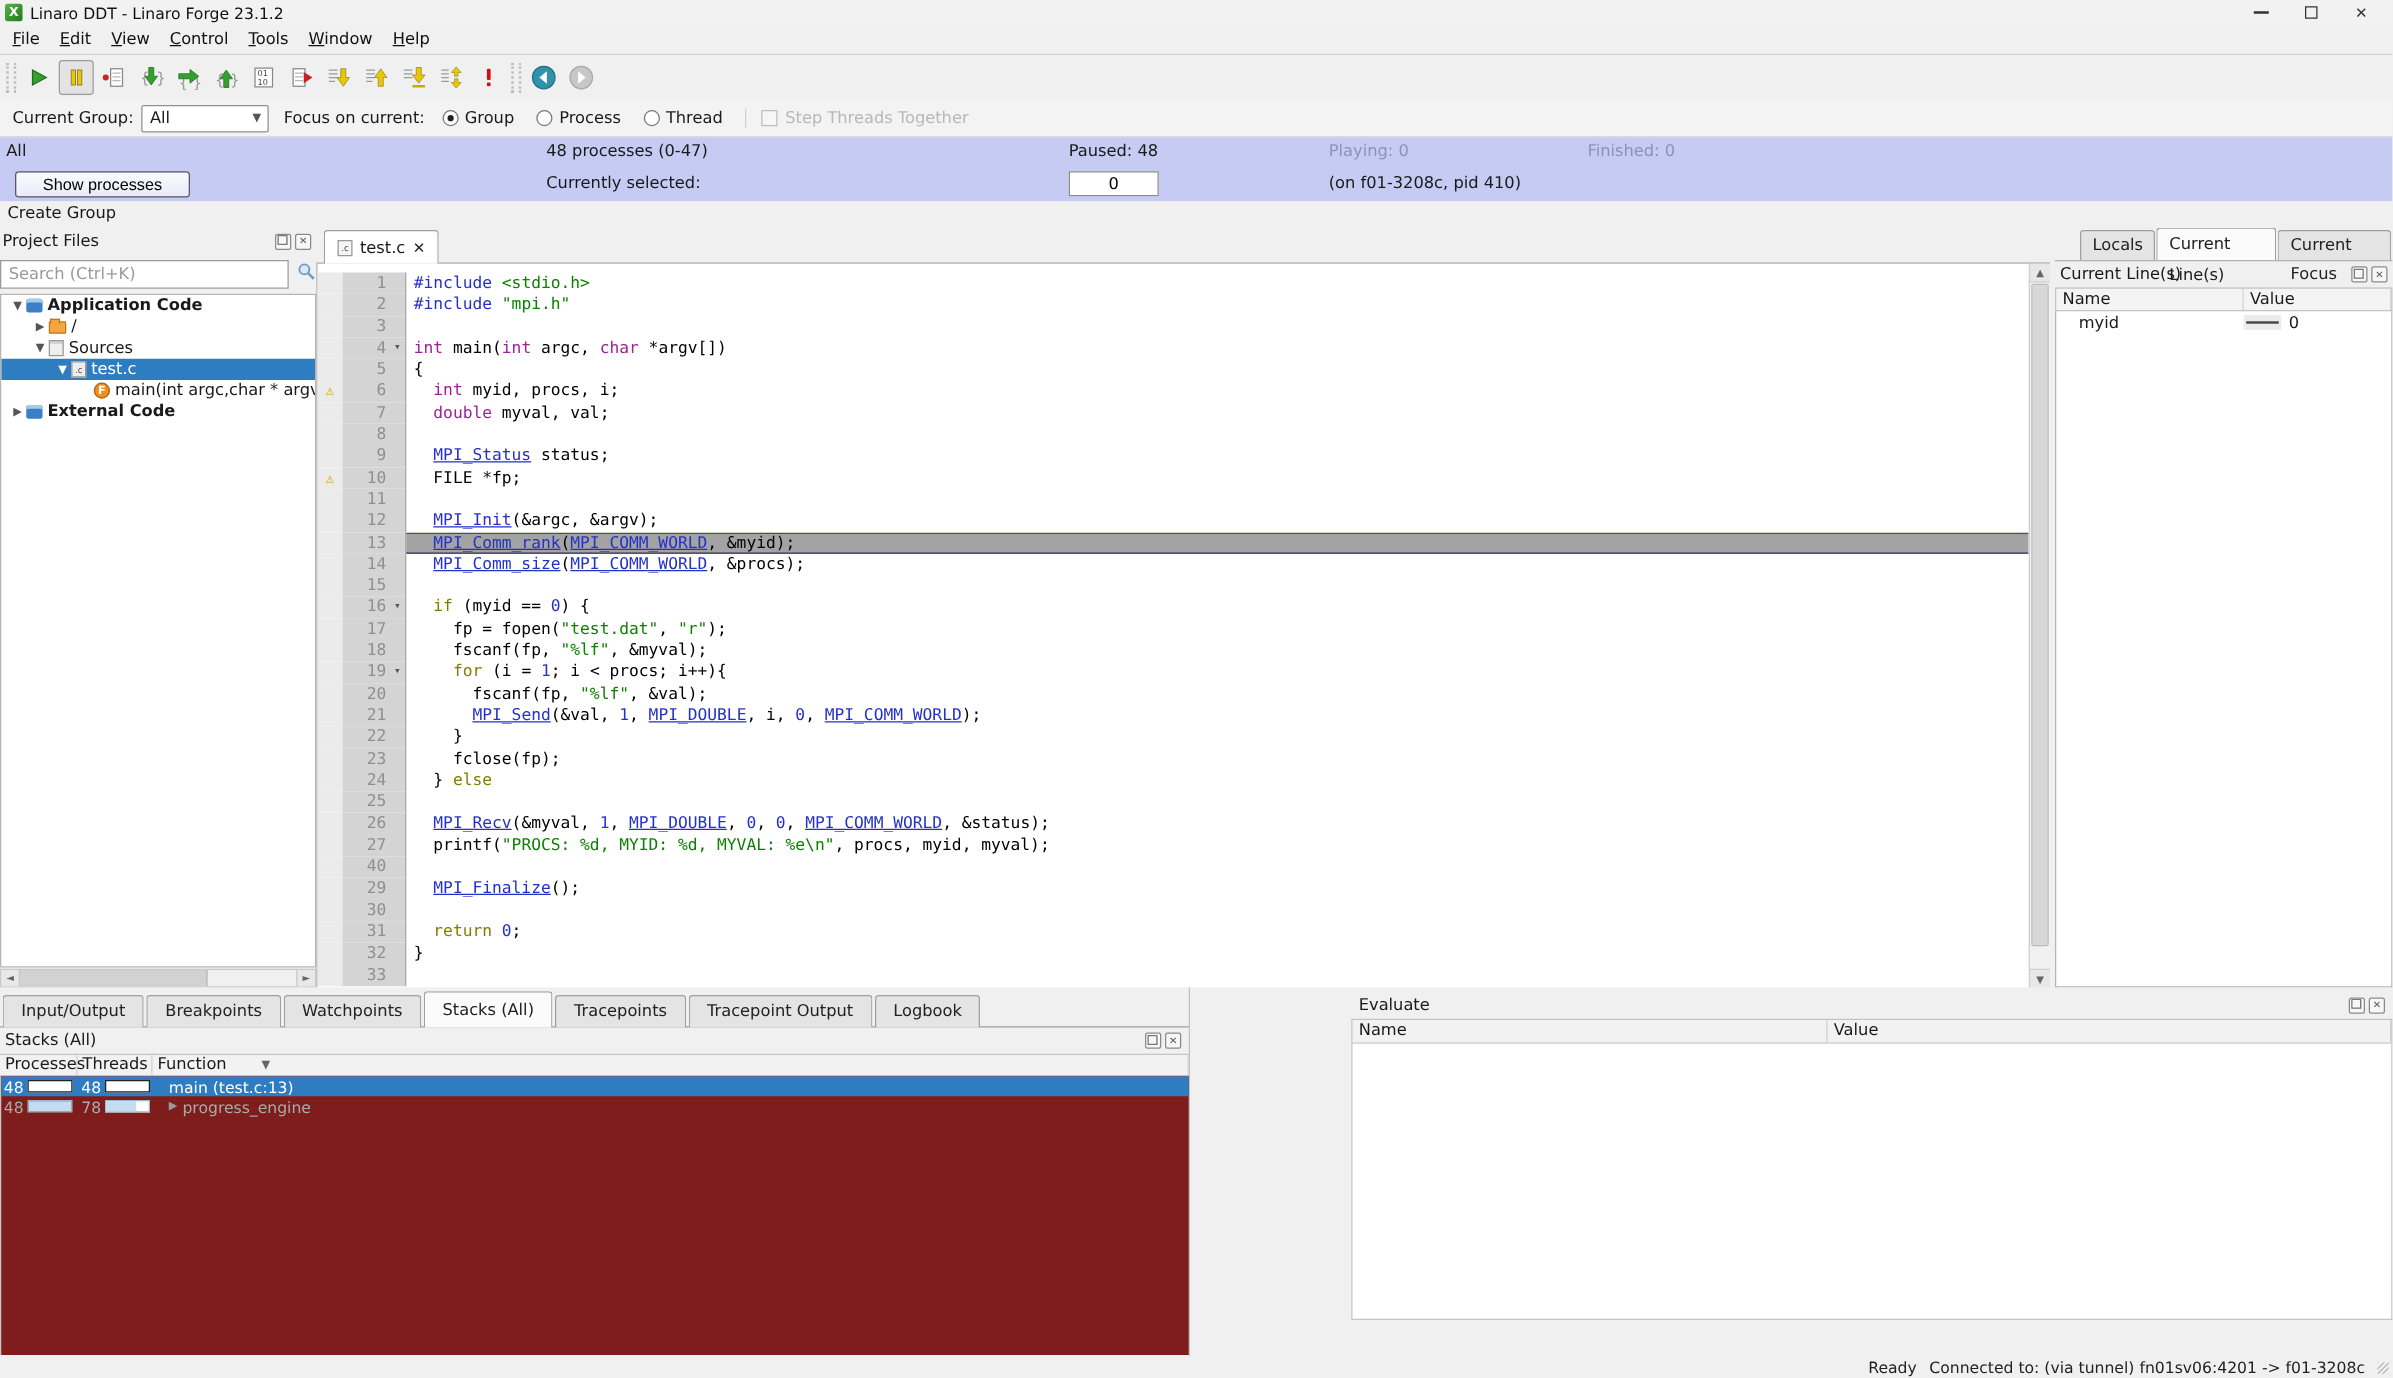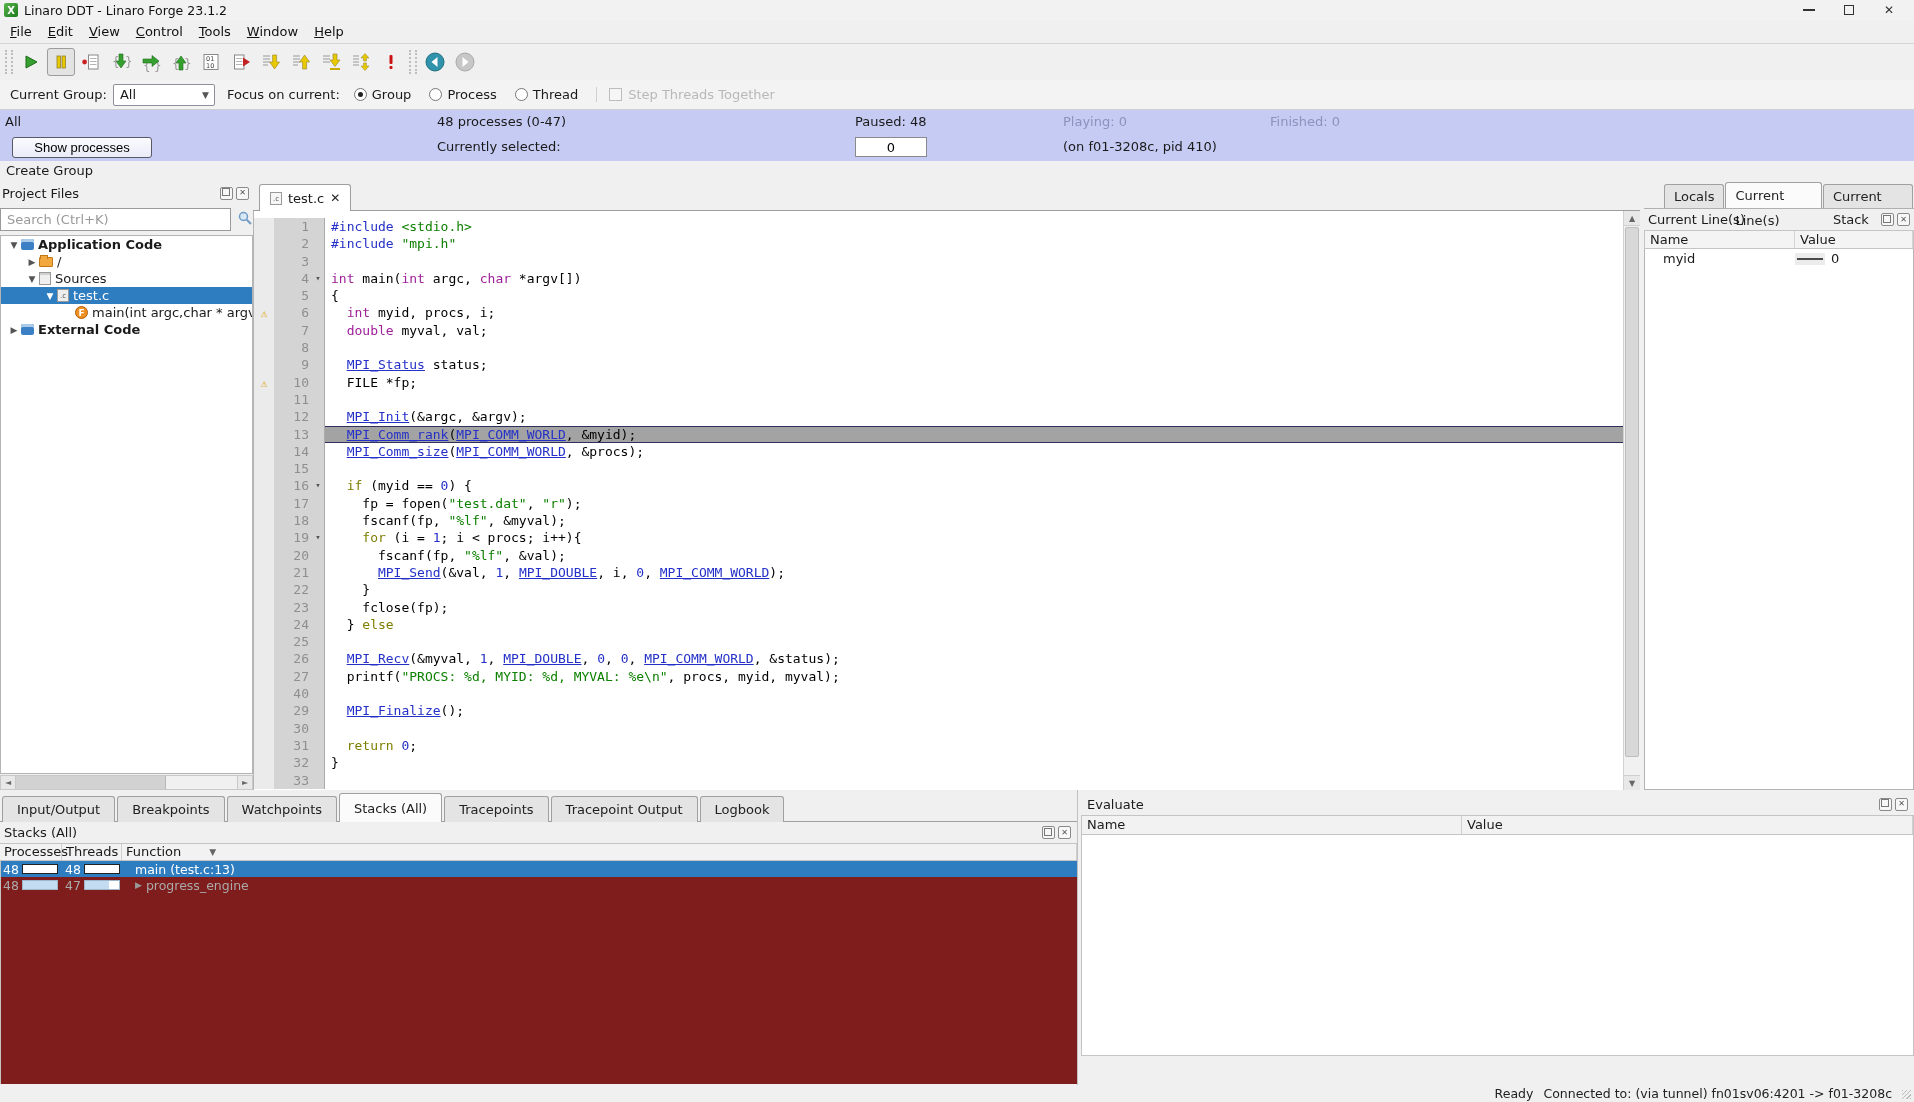--- a/index.html
+++ b/index.html
@@ -119,21 +119,21 @@
   .gridhead .gc { padding-left:5px; border-right:1px solid #d4d4d4; }
   .rtable { position:absolute; left:0; top:69px; width:100%; bottom:0; background:#fff; border:1px solid #b4b4b4; }
   .rtable .gridhead { margin:-1px -1px 0 -1px; }
   .rrow { display:flex; height:18px; align-items:center; }
   .rrow .n { width:150px; padding-left:18px; }
   .spark { display:inline-block; width:30px; height:12px; background:#ececec; position:relative; margin-right:6px; vertical-align:-2px; }
   .spark::after { content:""; position:absolute; left:2px; right:2px; top:5px; height:2px; background:#4a4a4a; }
 
   
   .bottom { position:absolute; left:0; top:790px; width:1914px; height:312px; background:#f0f0f0; }
-  .bl { position:absolute; left:0; top:0; width:1078px; height:295px; border-right:1px solid #c0c0c0; }
+  .bl { position:absolute; left:0; top:0; width:952px; height:295px; border-right:1px solid #c0c0c0; }
   .btabs { height:32px; display:flex; align-items:flex-end; border-bottom:1px solid #a0a0a0; padding-left:2px; }
   .btab { height:26px; padding:0 14px; line-height:25px; background:#e4e4e4; border:1px solid #a0a0a0; border-bottom:none; border-radius:3px 3px 0 0; margin-right:2px; position:relative; top:1px; color:#222; }
   .btab.active { background:#fbfbfb; height:29px; line-height:29px; z-index:2; }
   .bl-head { height:21px; display:flex; align-items:center; padding:0 6px 0 4px; }
   .bl-head .t { flex:1; }
   .scols { display:flex; background:#f2f2f2; border-top:1px solid #c4c4c4; border-bottom:1px solid #c4c4c4; height:18px; line-height:16px; }
   .scols .gc { padding-left:4px; border-right:1px solid #d0d0d0; display:flex; align-items:center; }
   .scols .sort { margin-left:28px; color:#666; font-size:9px; }
   .sbody { background:#7f1d1d; height:223px; border-left:1px solid #c4c4c4; overflow:hidden; }
   .srow { display:flex; height:16px; align-items:center; font-size:12.5px; }
@@ -471,21 +471,21 @@
       <div class="vs-btn">▲</div>
       <div class="vs-thumb"></div>
       <div class="vs-btn b">▼</div>
     </div>
   </div>
 
   <div class="right-panel">
     <div class="rtabs" id="rtabs">
         <span class="rtab">Locals</span>
         <span class="rtab active">Current Line(s)</span>
-        <span class="rtab">Current Stack</span>
+        <span class="rtab">Current Focus</span>
       </div>
     <div class="rhead">
       <span class="t">Current Line(s)</span>
       <span class="mini">
           <span class="fl"></span>
         </span>
       <span class="mini">
           <span class="x">✕</span>
         </span>
     </div>
@@ -549,21 +549,21 @@
           </span>
         </div>
         <div class="srow ghost">
           <span class="pc">
             <span class="num">48</span>
             <span class="bar">
               <i style="width:100%"></i>
             </span>
           </span>
           <span class="tc">
-            <span class="num">47</span>
+            <span class="num">78</span>
             <span class="bar">
               <i style="width:72%"></i>
             </span>
           </span>
           <span class="fn">
             <span class="exp">▶</span>
             <span>progress_engine</span>
           </span>
         </div>
       </div>

